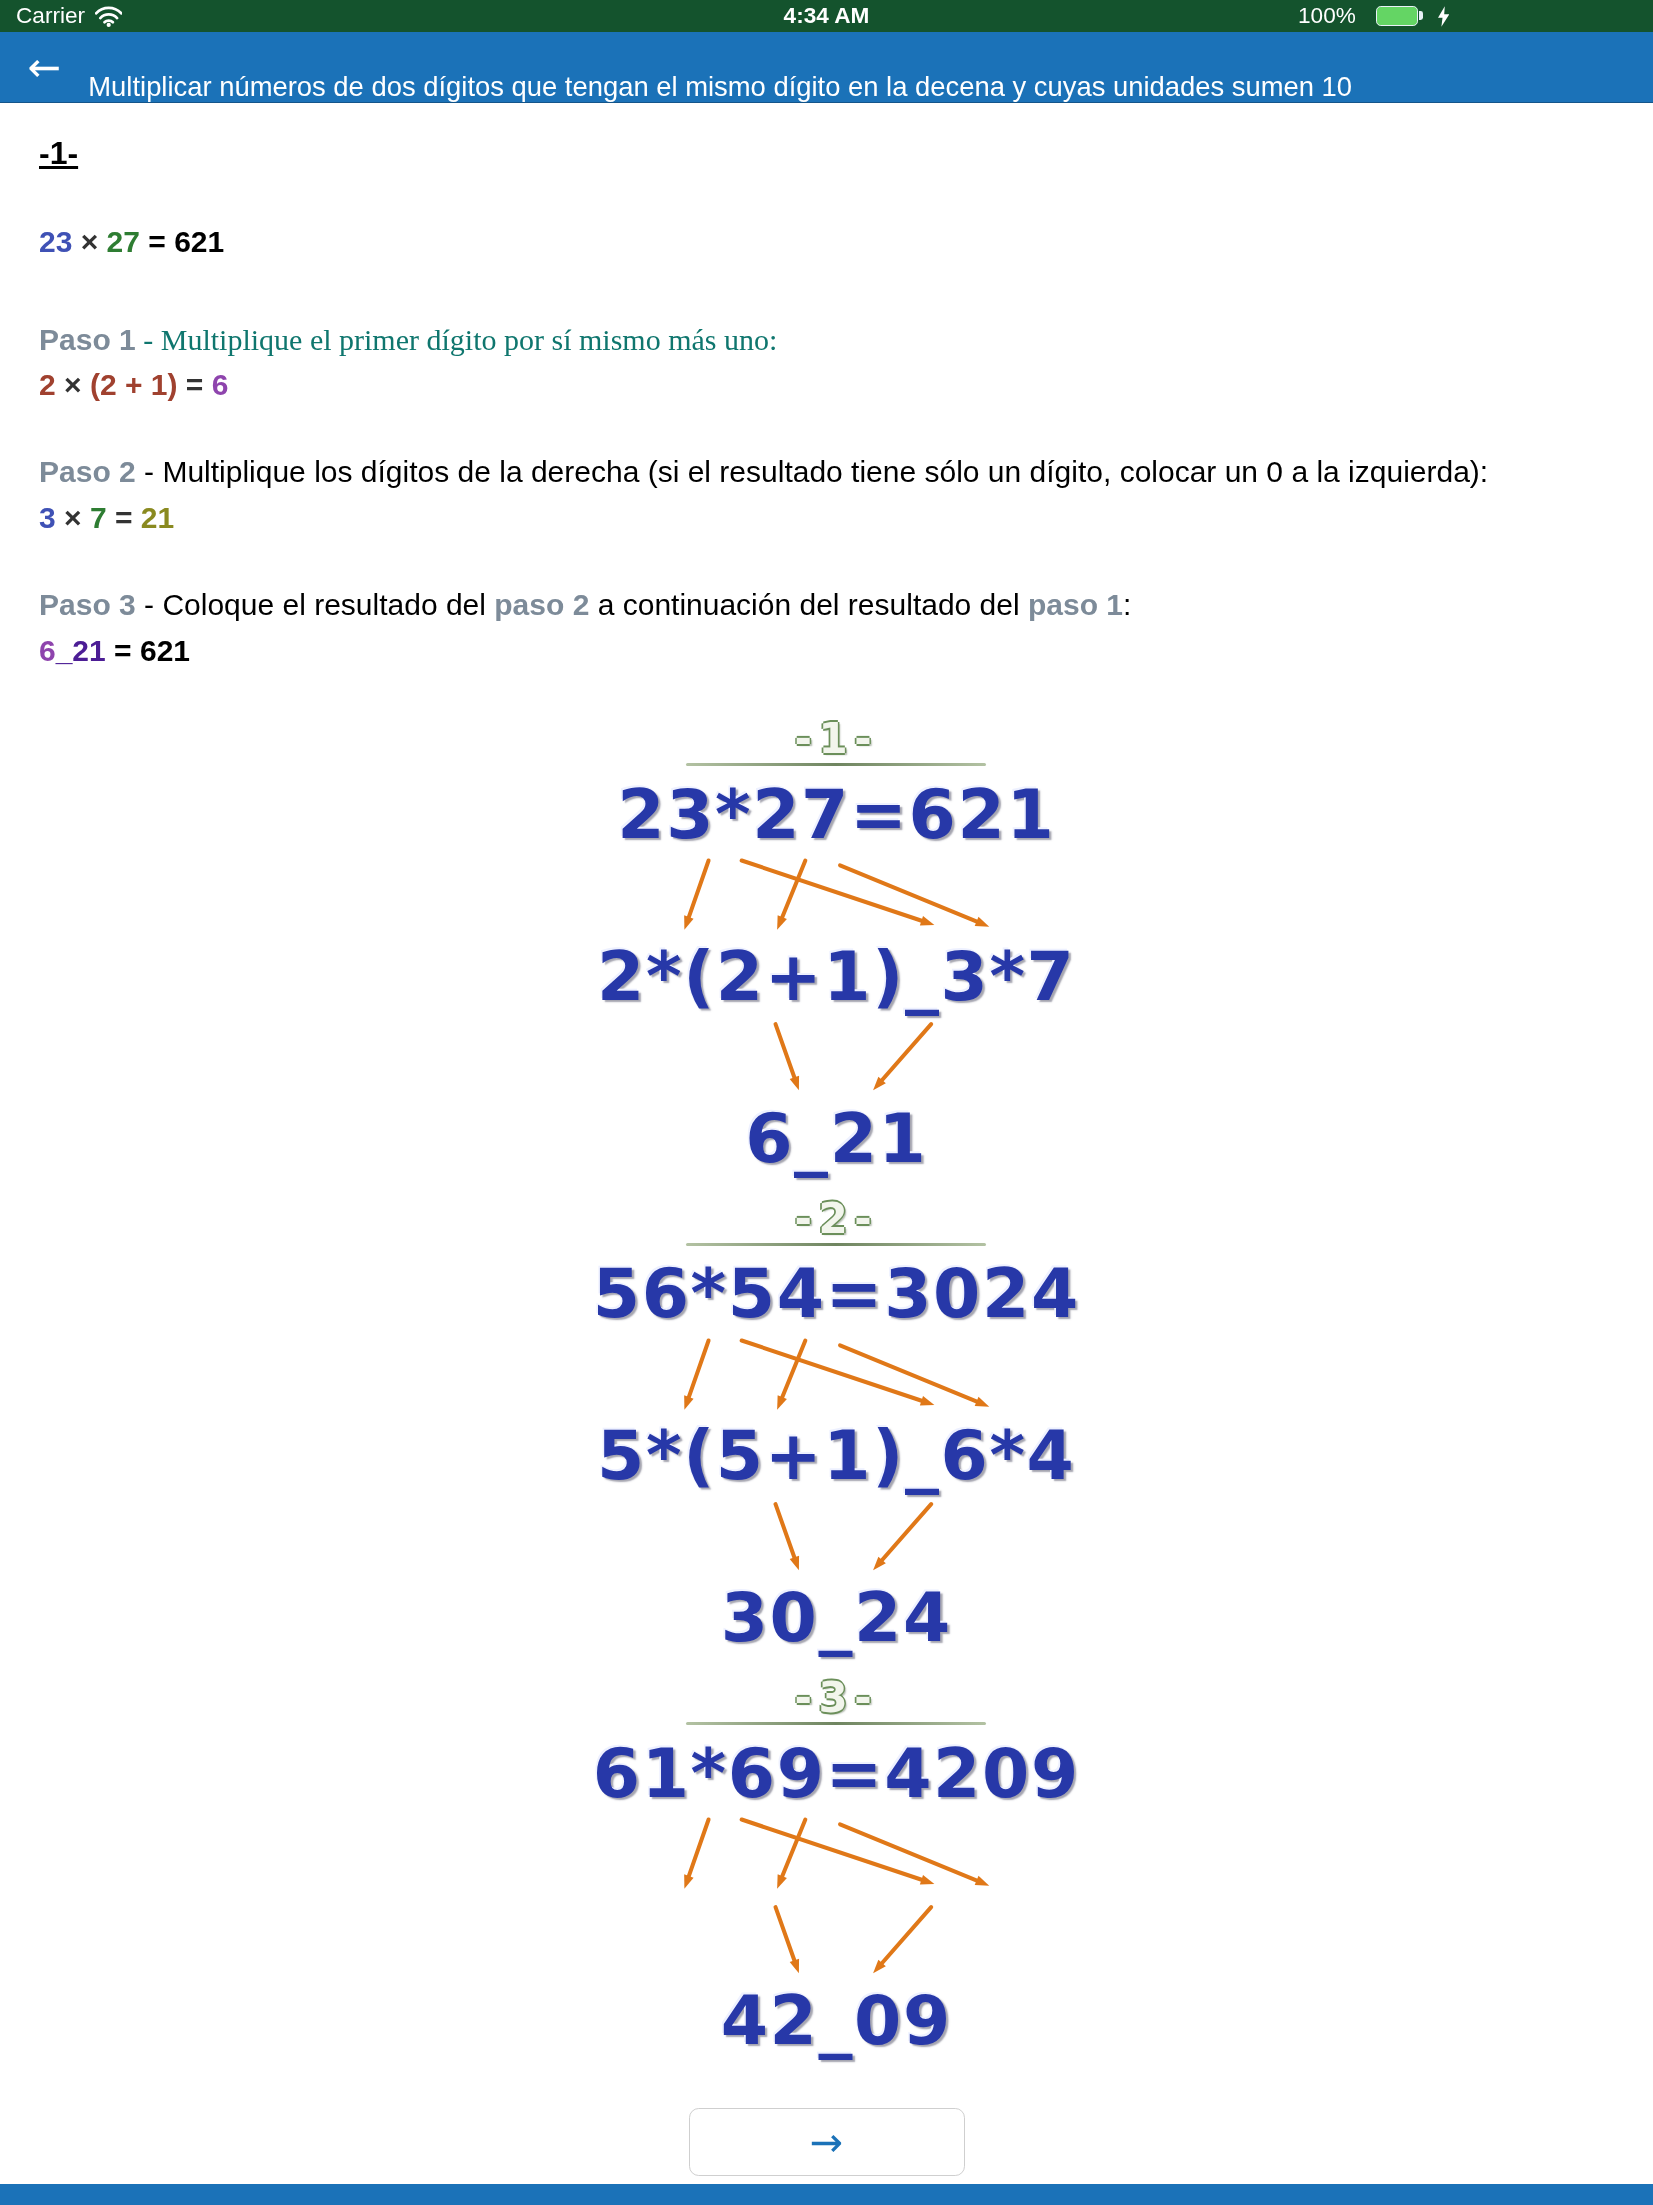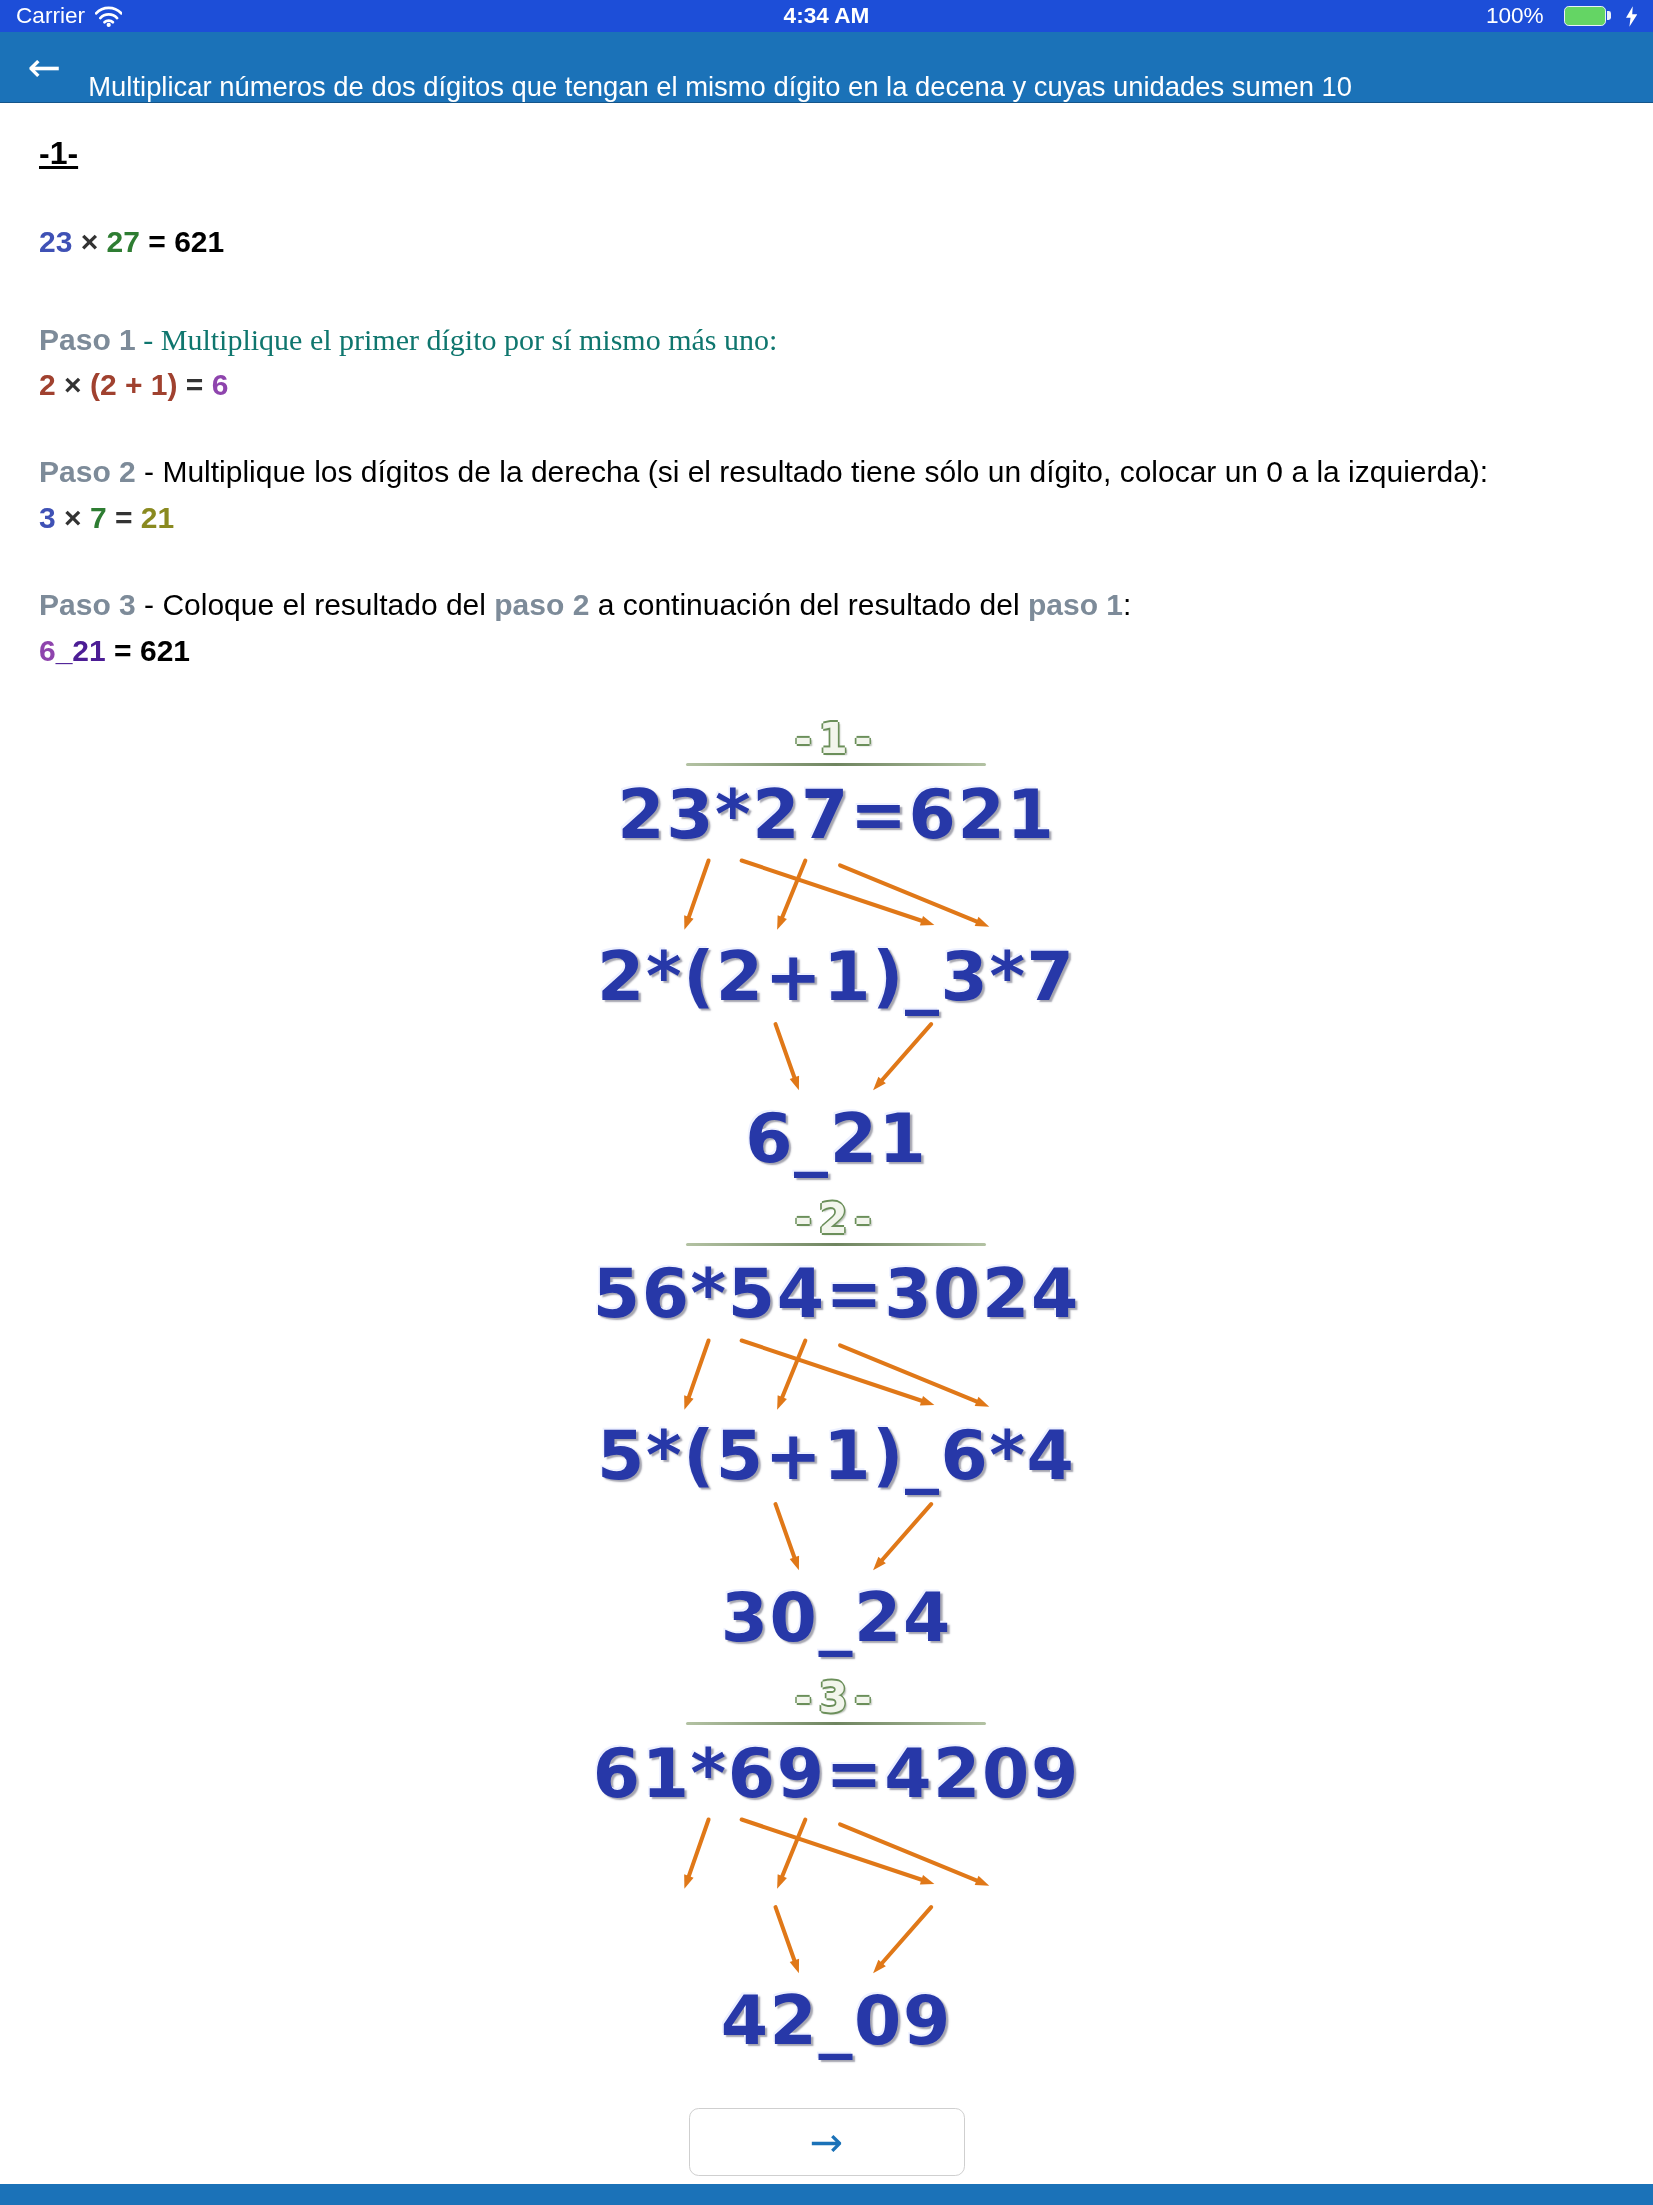--- a/index.html
+++ b/index.html
@@ -8,27 +8,27 @@
     font-family:"Liberation Sans", sans-serif;
     background:#ffffff;
     position:relative;
     overflow:hidden;
     color:#000;
   }
 
   
   .statusbar {
     position:absolute; top:0; left:0; right:0; height:32px;
-    background:#1d4ed8; color:#fff;
+    background:#14532d; color:#fff;
     display:flex; align-items:center;
     padding:0 16px; font-size:22.6px;
   }
   .sb-left  { display:flex; align-items:center; gap:9.7px; width:339px; }
   .sb-center{ flex:1; text-align:center; font-weight:bold; }
-  .sb-right { width:339px; display:flex; align-items:center; justify-content:flex-end; gap:20px; }
+  .sb-right { width:339px; display:flex; align-items:center; justify-content:flex-start; gap:20px; }
   .wifi-svg { display:block; }
   .battery {
     width:42px; height:20px;
     border:1.6px solid #e9f1f8; border-radius:4.8px;
     background:#64d564; position:relative;
   }
   .battery::after {
     content:""; position:absolute; right:-6.5px; top:4px;
     width:4px; height:9px; background:#e9f1f8; border-radius:0 2.4px 2.4px 0;
   }

